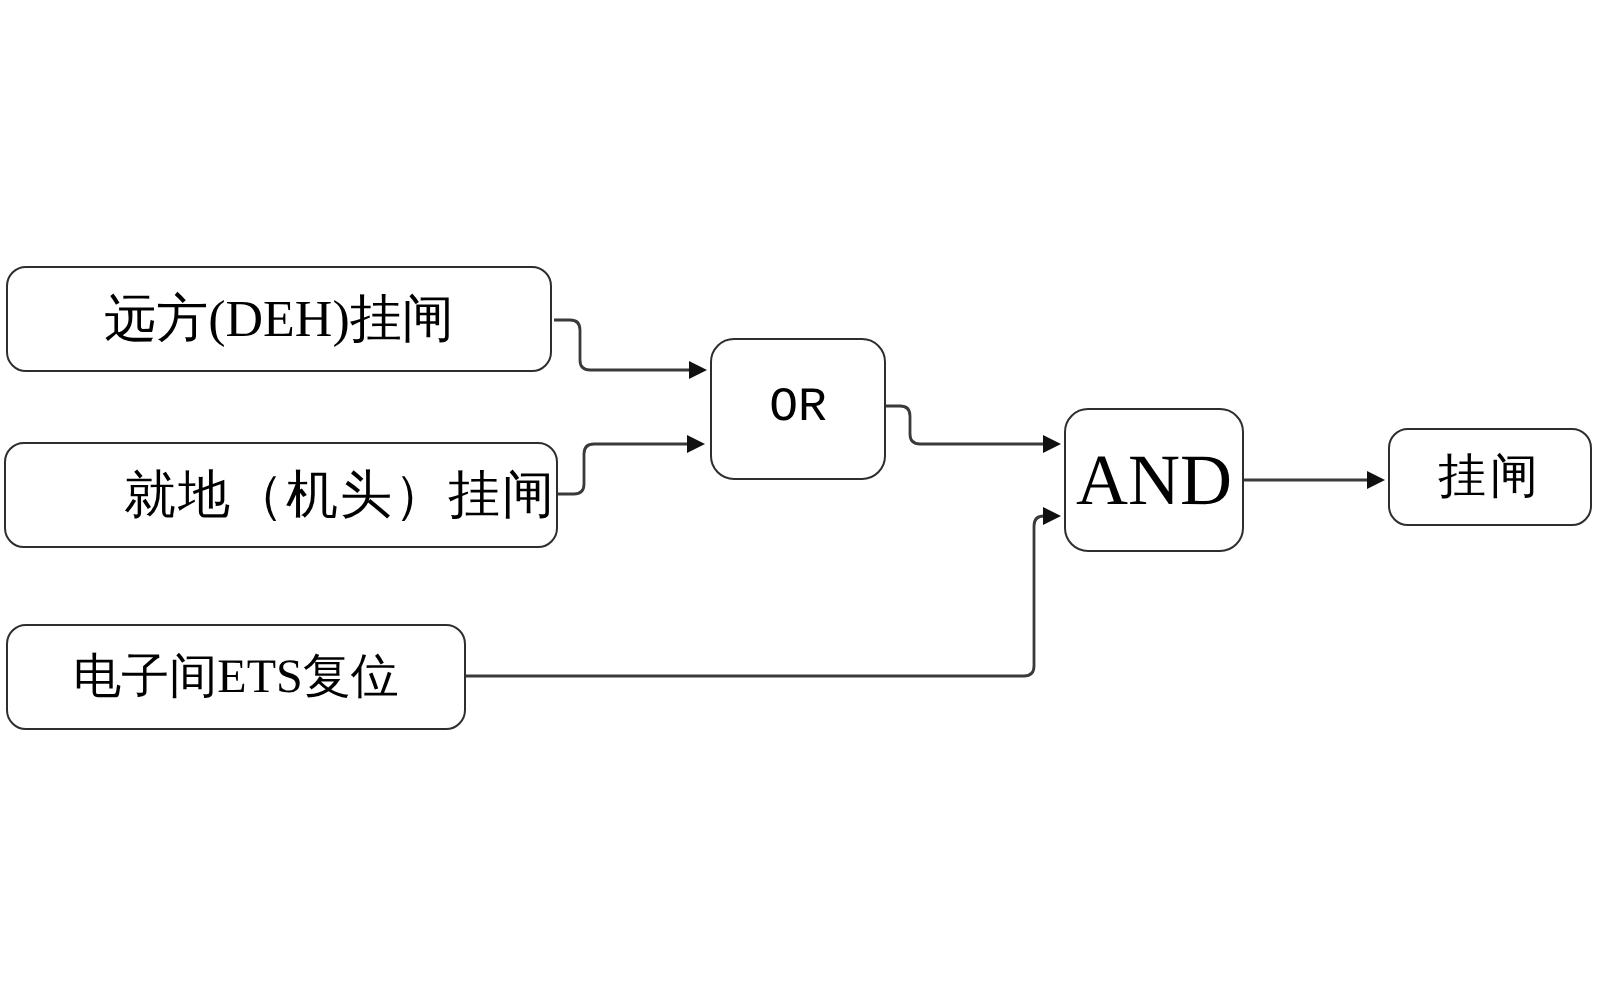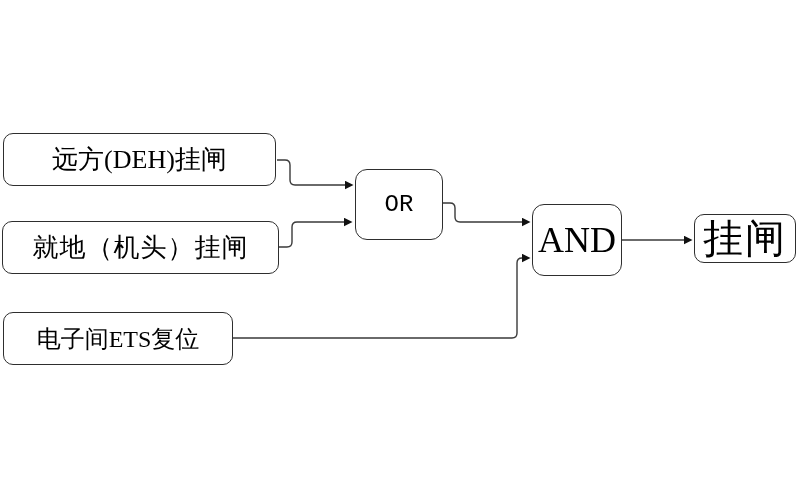--- a/index.html
+++ b/index.html
@@ -30,25 +30,25 @@
     border-radius: 10px;
     display: flex;
     align-items: center;
     justify-content: center;
     color: #000000;
     white-space: nowrap;
     box-sizing: border-box;
     line-height: 1;
   }
   .n-remote { left: 3px;   top: 133px; width: 273px; height: 53px; font-size: 26px; }
-  .n-local  { left: 2px;   top: 221px; width: 277px; height: 53px; font-size: 26px; letter-spacing: 1px; }
+  .n-local  { left: 2px;   top: 221px; width: 277px; height: 53px; font-size: 26px; letter-spacing: 1px; justify-content: flex-end; }
   .n-ets    { left: 3px;   top: 312px; width: 230px; height: 53px; font-size: 24px; }
   .n-or     { left: 355px; top: 169px; width: 88px;  height: 71px; font-size: 24px; border-radius: 12px; font-family: Liberation Mono, monospace; }
   .n-and    { left: 532px; top: 204px; width: 90px;  height: 72px; font-size: 36px; border-radius: 12px; }
-  .n-out    { left: 694px; top: 214px; width: 102px; height: 49px; font-size: 40px; letter-spacing: 2px; }
+  .n-out    { left: 694px; top: 214px; width: 102px; height: 49px; font-size: 24px; letter-spacing: 2px; }
 </style>
 </head>
 <body>
 
 <div id="canvas">
 
   <svg id="wires" viewBox="0 0 800 500" xmlns="http://www.w3.org/2000/svg">
     <defs>
       <marker id="arrow" markerUnits="userSpaceOnUse" markerWidth="10" markerHeight="9" refX="0.5" refY="4.5" orient="auto">
         <path d="M0,0 L9,4.5 L0,9 Z" fill="#111111"></path>

